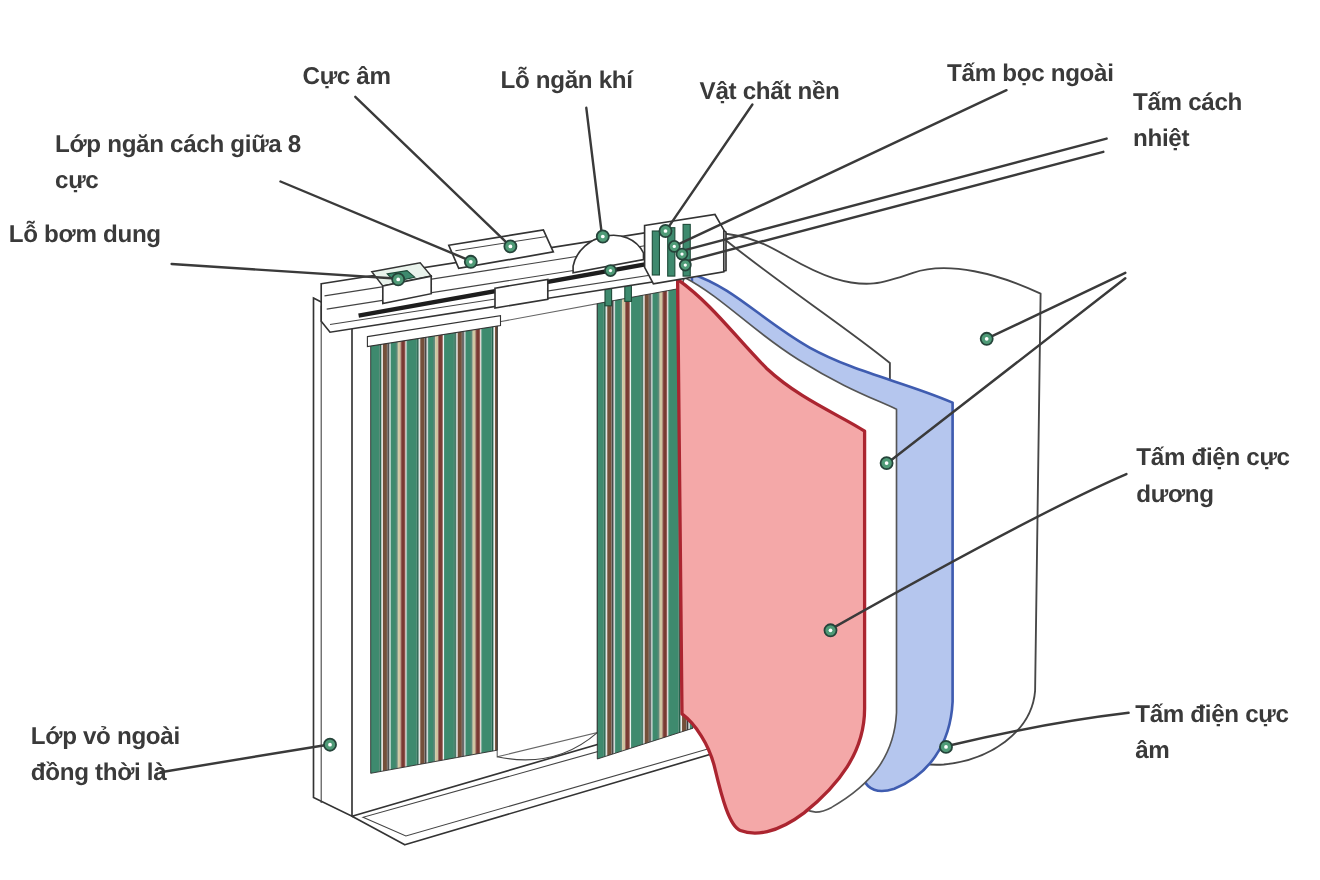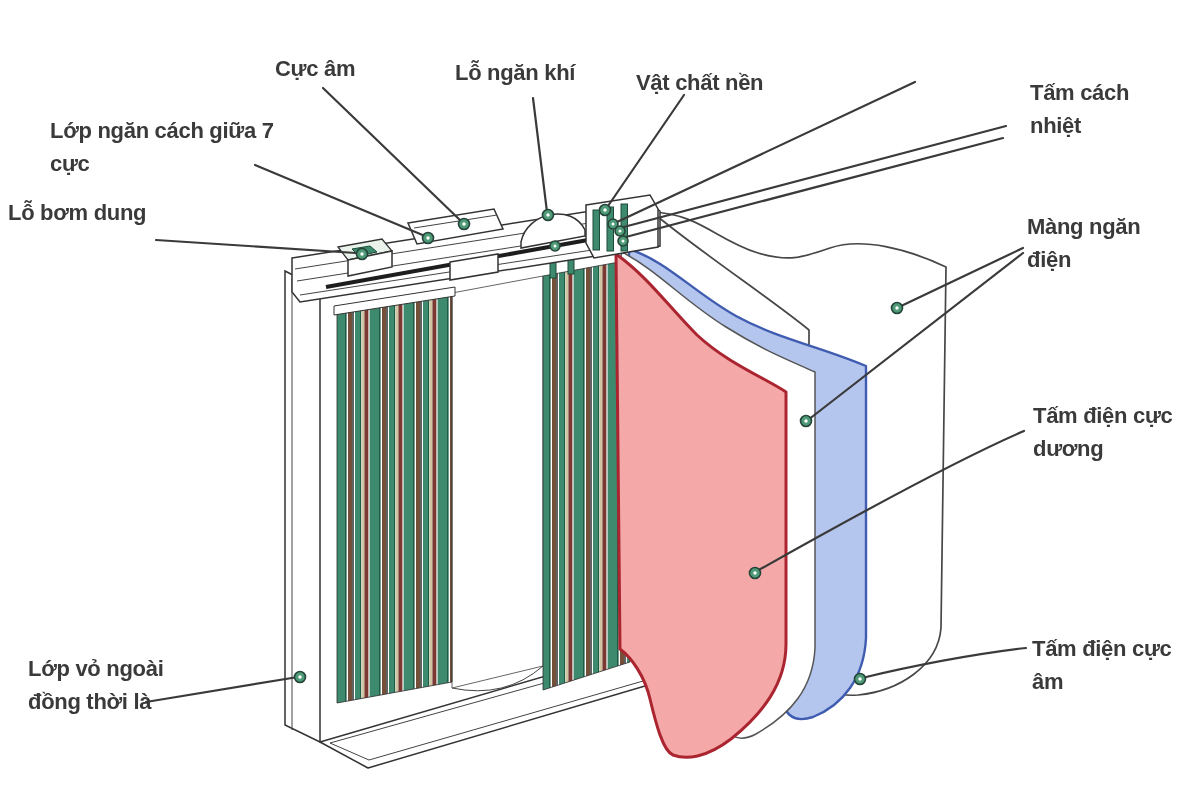--- a/index.html
+++ b/index.html
@@ -197,43 +197,42 @@
   </div>
 
   <div class="lbl" style="left:455px;top:56px">
     <div>Lỗ ngăn khí</div>
   </div>
 
   <div class="lbl" style="left:636px;top:66px">
     <div>Vật chất nền</div>
   </div>
 
+  <div class="lbl" style="left:861px;top:50px">
+    <div>Tấm bọc ngoài</div>
+  </div>
 
   <div class="lbl" style="left:1030px;top:76px">
     <div>Tấm cách</div>
     <div>nhiệt</div>
   </div>
 
-  <div class="lbl" style="left:1027px;top:210px">
-    <div>Màng ngăn</div>
-    <div>điện</div>
-  </div>
 
   <div class="lbl" style="left:1033px;top:399px">
     <div>Tấm điện cực</div>
     <div>dương</div>
   </div>
 
   <div class="lbl" style="left:1032px;top:632px">
     <div>Tấm điện cực</div>
     <div>âm</div>
   </div>
 
   <div class="lbl" style="left:50px;top:114px">
-    <div>Lớp ngăn cách giữa 7</div>
+    <div>Lớp ngăn cách giữa 8</div>
     <div>cực</div>
   </div>
 
   <div class="lbl" style="left:8px;top:196px">
     <div>Lỗ bơm dung</div>
   </div>
 
   <div class="lbl" style="left:28px;top:652px">
     <div>Lớp vỏ ngoài</div>
     <div>đồng thời là</div>

